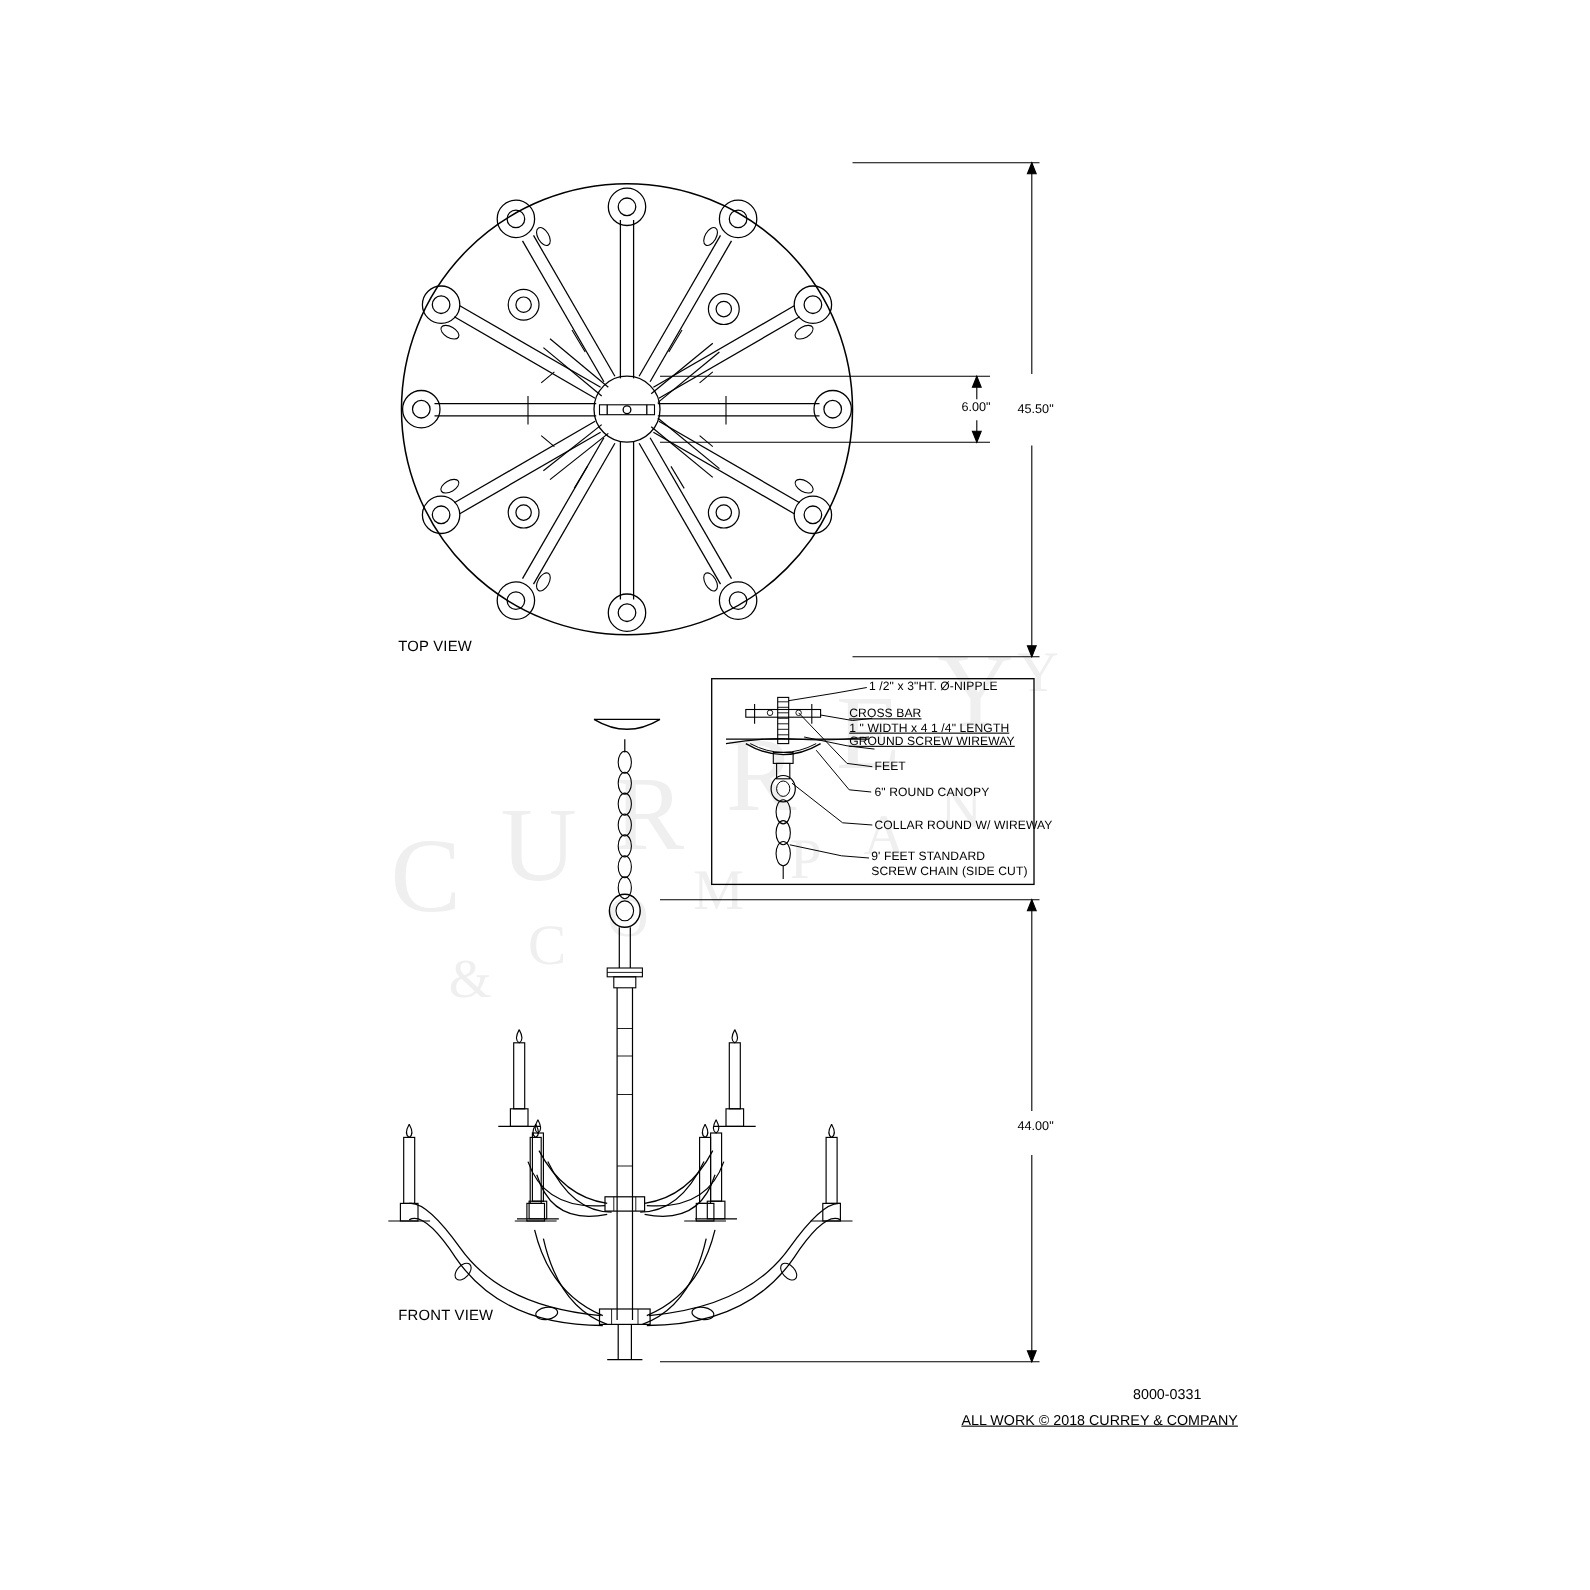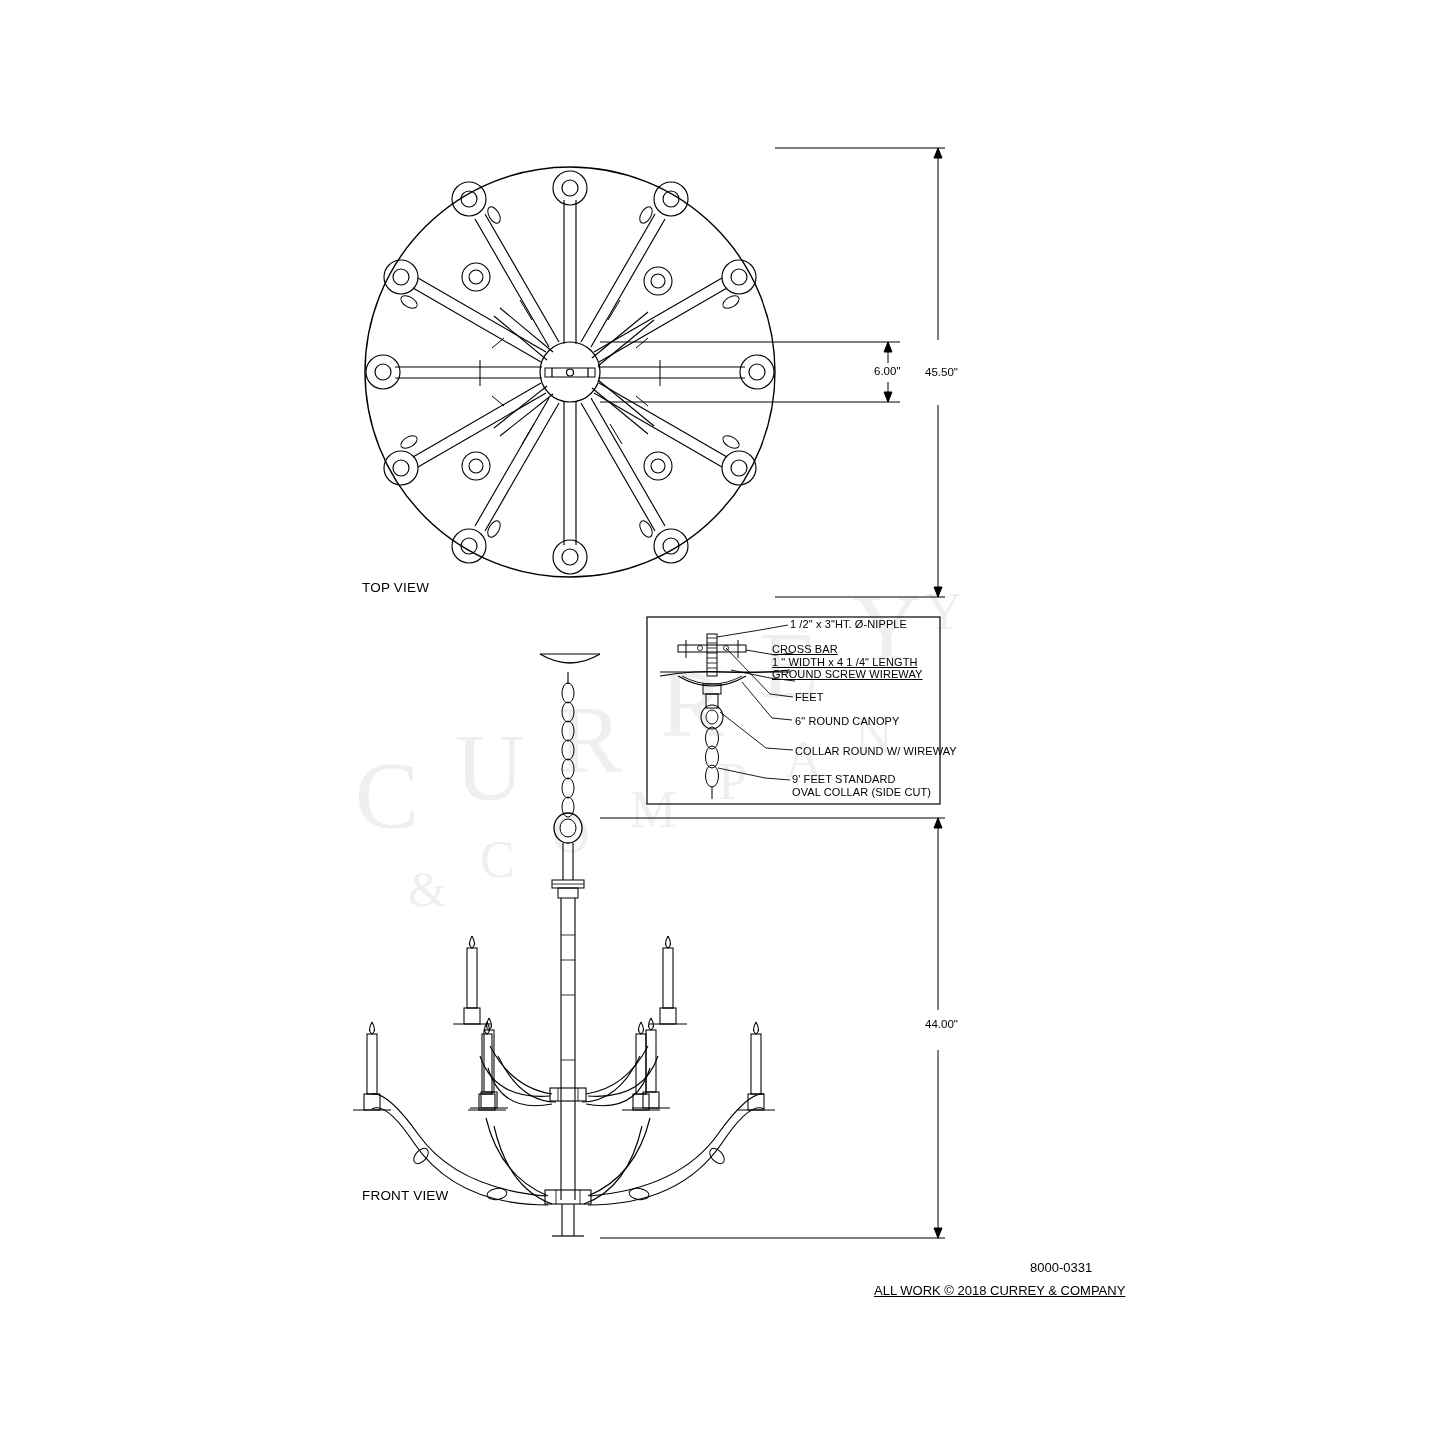--- a/index.html
+++ b/index.html
@@ -381,17 +381,17 @@
   <span>1 " WIDTH x 4 1 /4" LENGTH</span><br>
   <span>GROUND SCREW WIREWAY</span>
 </div>
 
 <div class="lbl-sm" style="left:795px;top:691px;">FEET</div>
 <div class="lbl-sm" style="left:795px;top:715px;">6" ROUND CANOPY</div>
 <div class="lbl-sm" style="left:795px;top:745px;">COLLAR ROUND W/ WIREWAY</div>
 
 <div class="lbl-sm" style="left:792px;top:773px;">
   <span>9' FEET STANDARD</span><br>
-  <span>OVAL COLLAR (SIDE CUT)</span>
+  <span>SCREW CHAIN (SIDE CUT)</span>
 </div>
 
 <div class="footer" style="left:1030px;top:1260px;">8000-0331</div>
 <div class="footer" style="left:874px;top:1283px;text-decoration:underline;">ALL WORK © 2018 CURREY &amp; COMPANY</div>
 
 </body></html>

